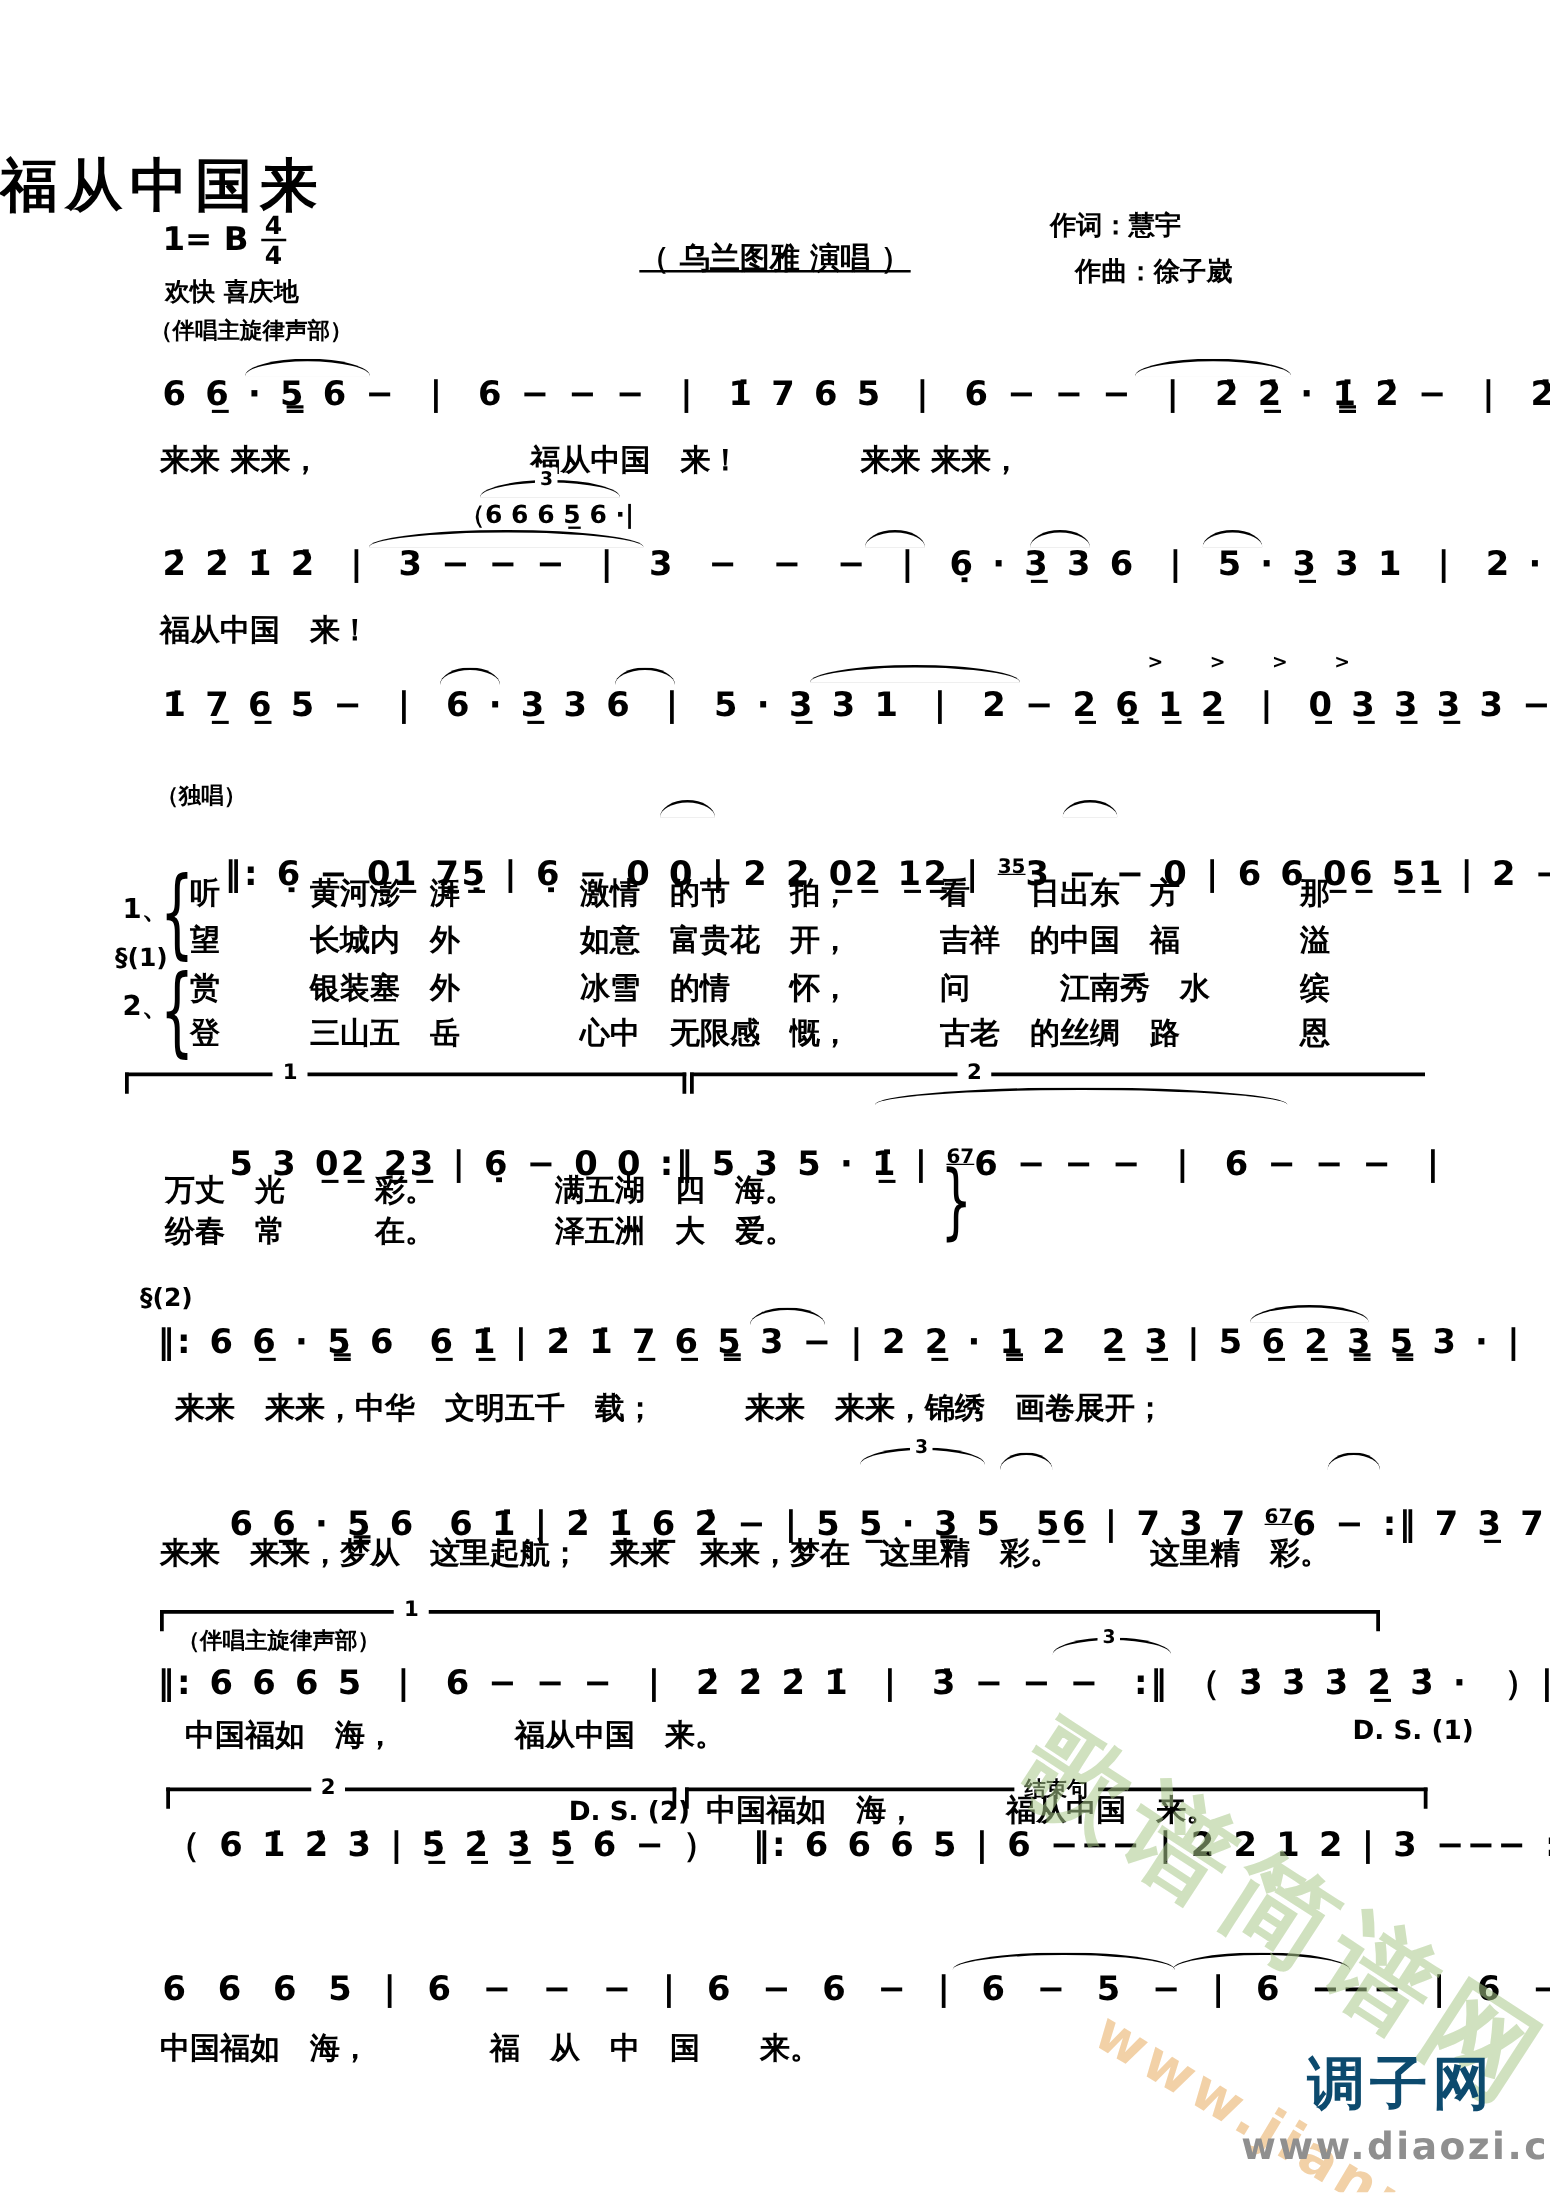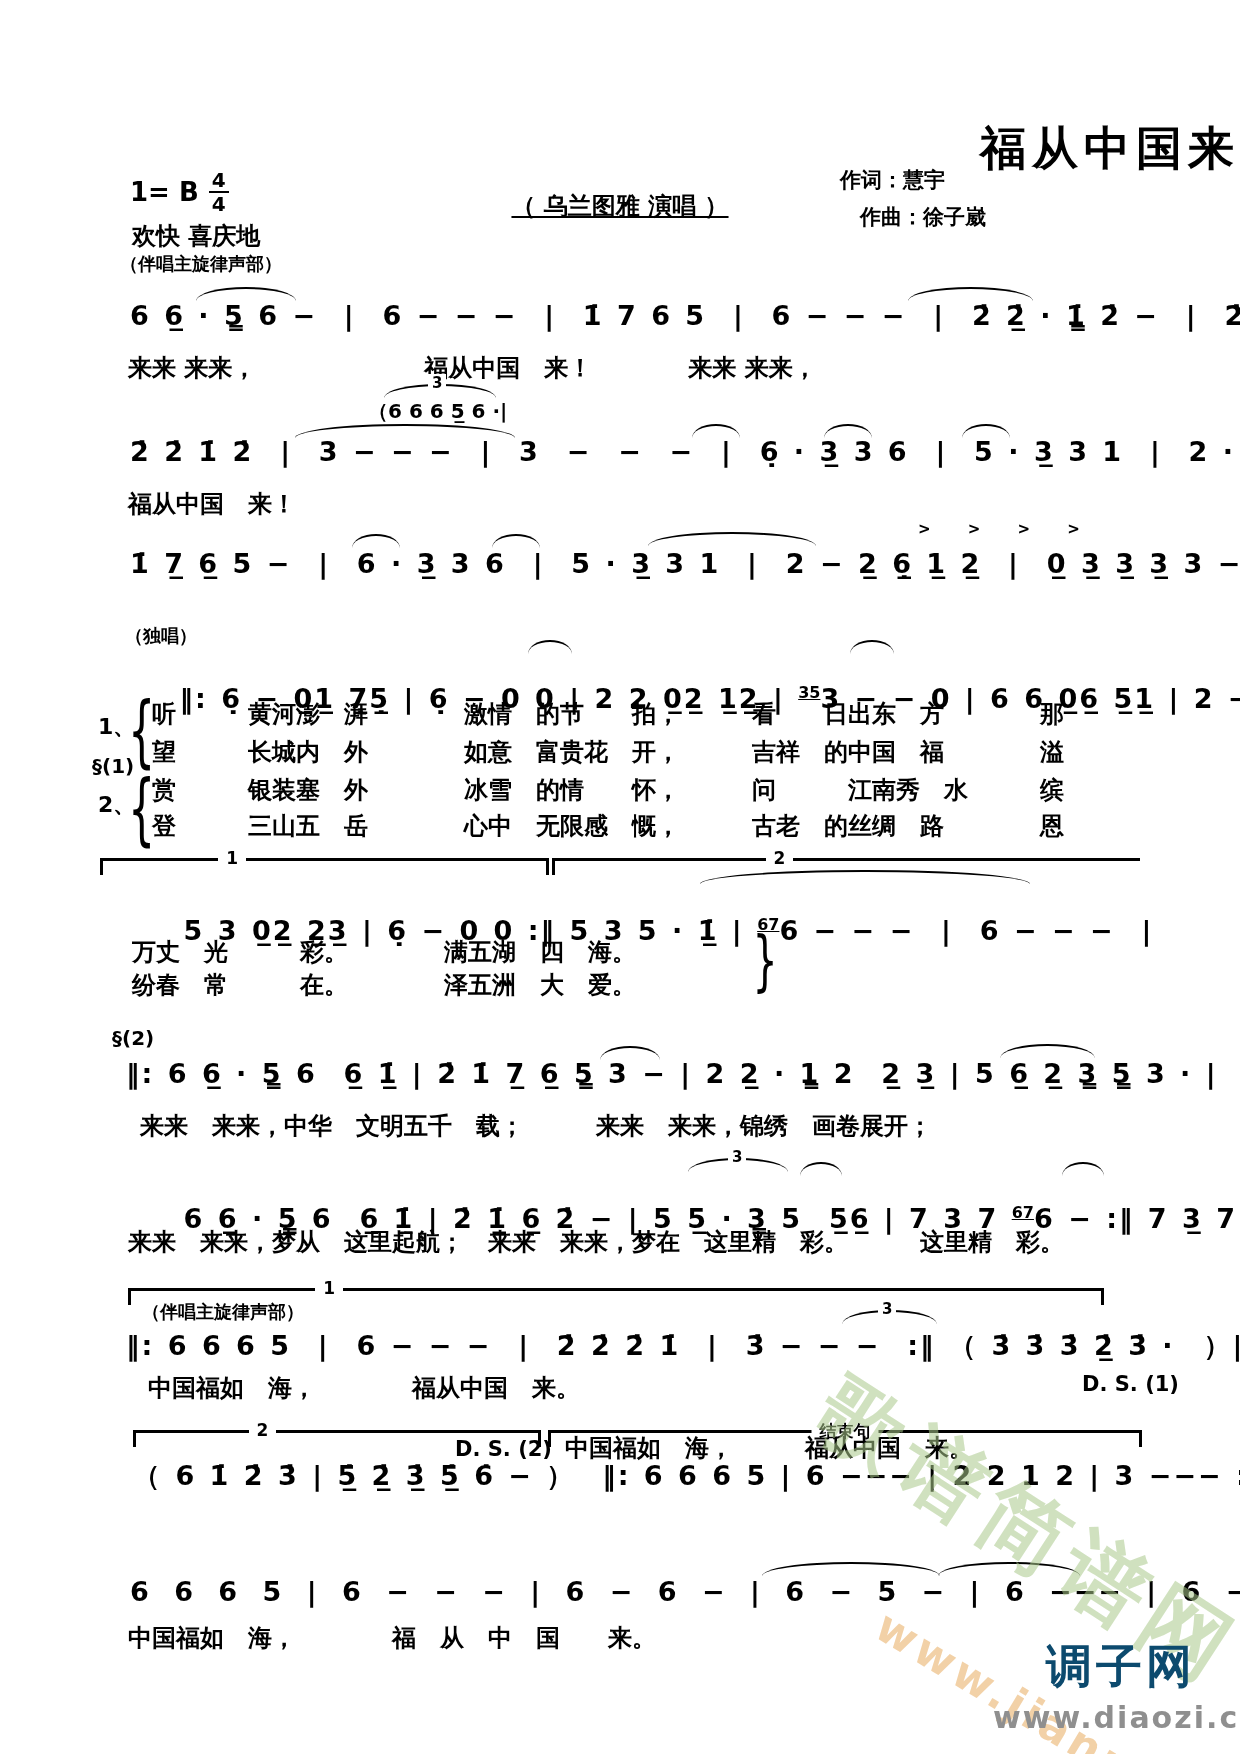--- a/index.html
+++ b/index.html
@@ -1,26 +1,26 @@
 <!DOCTYPE html>
 <html><head>
 <meta charset="utf-8">
 <style>
   html,body{margin:0;padding:0;background:#fff;}
   .page{position:relative;width:1240px;height:1754px;background:#fff;overflow:hidden;
         font-family:"DejaVu Sans",sans-serif;color:#000;}
   .abs{position:absolute;}
-  .title{font-size:46px;font-weight:700;letter-spacing:6px;width:100%;text-align:right;}
+  .title{font-size:46px;font-weight:700;letter-spacing:6px;width:100%;text-align:left;}
   .subtitle{font-size:24px;font-weight:700;width:100%;text-align:center;text-decoration:underline;}
   .credit{font-size:21px;font-weight:700;}
   .keysig{font-size:26px;font-weight:700;display:flex;align-items:center;gap:10px;}
   .ts{display:inline-flex;flex-direction:column;align-items:center;line-height:1;}
   .ts .n{font-size:20px;font-weight:700;}
   .ts .bar{width:20px;height:2px;background:#000;margin:1px 0;}
-  .tempo{font-size:24px;font-weight:700;}
+  .tempo{font-size:20px;font-weight:700;}
   .slabel{font-size:18px;font-weight:700;}
   .notes{font-size:27px;font-weight:700;white-space:pre;letter-spacing:2px;word-spacing:2px;}
   .notes.wide{word-spacing:12px;}
   .grace{font-size:16px;font-weight:700;vertical-align:10px;text-decoration:underline;letter-spacing:0;}
   .lyr{font-size:24px;font-weight:700;white-space:pre;}
   .arc{position:absolute;height:12px;border-top:2.5px solid #000;
        border-radius:50% 50% 0 0 / 100% 100% 0 0;}
   .tnum{position:absolute;background:#fff;padding:0 4px;font-size:15px;font-weight:700;}
   .accents{font-size:15px;font-weight:700;letter-spacing:16px;}
   .volta{position:absolute;height:14px;border-top:3px solid #000;}

